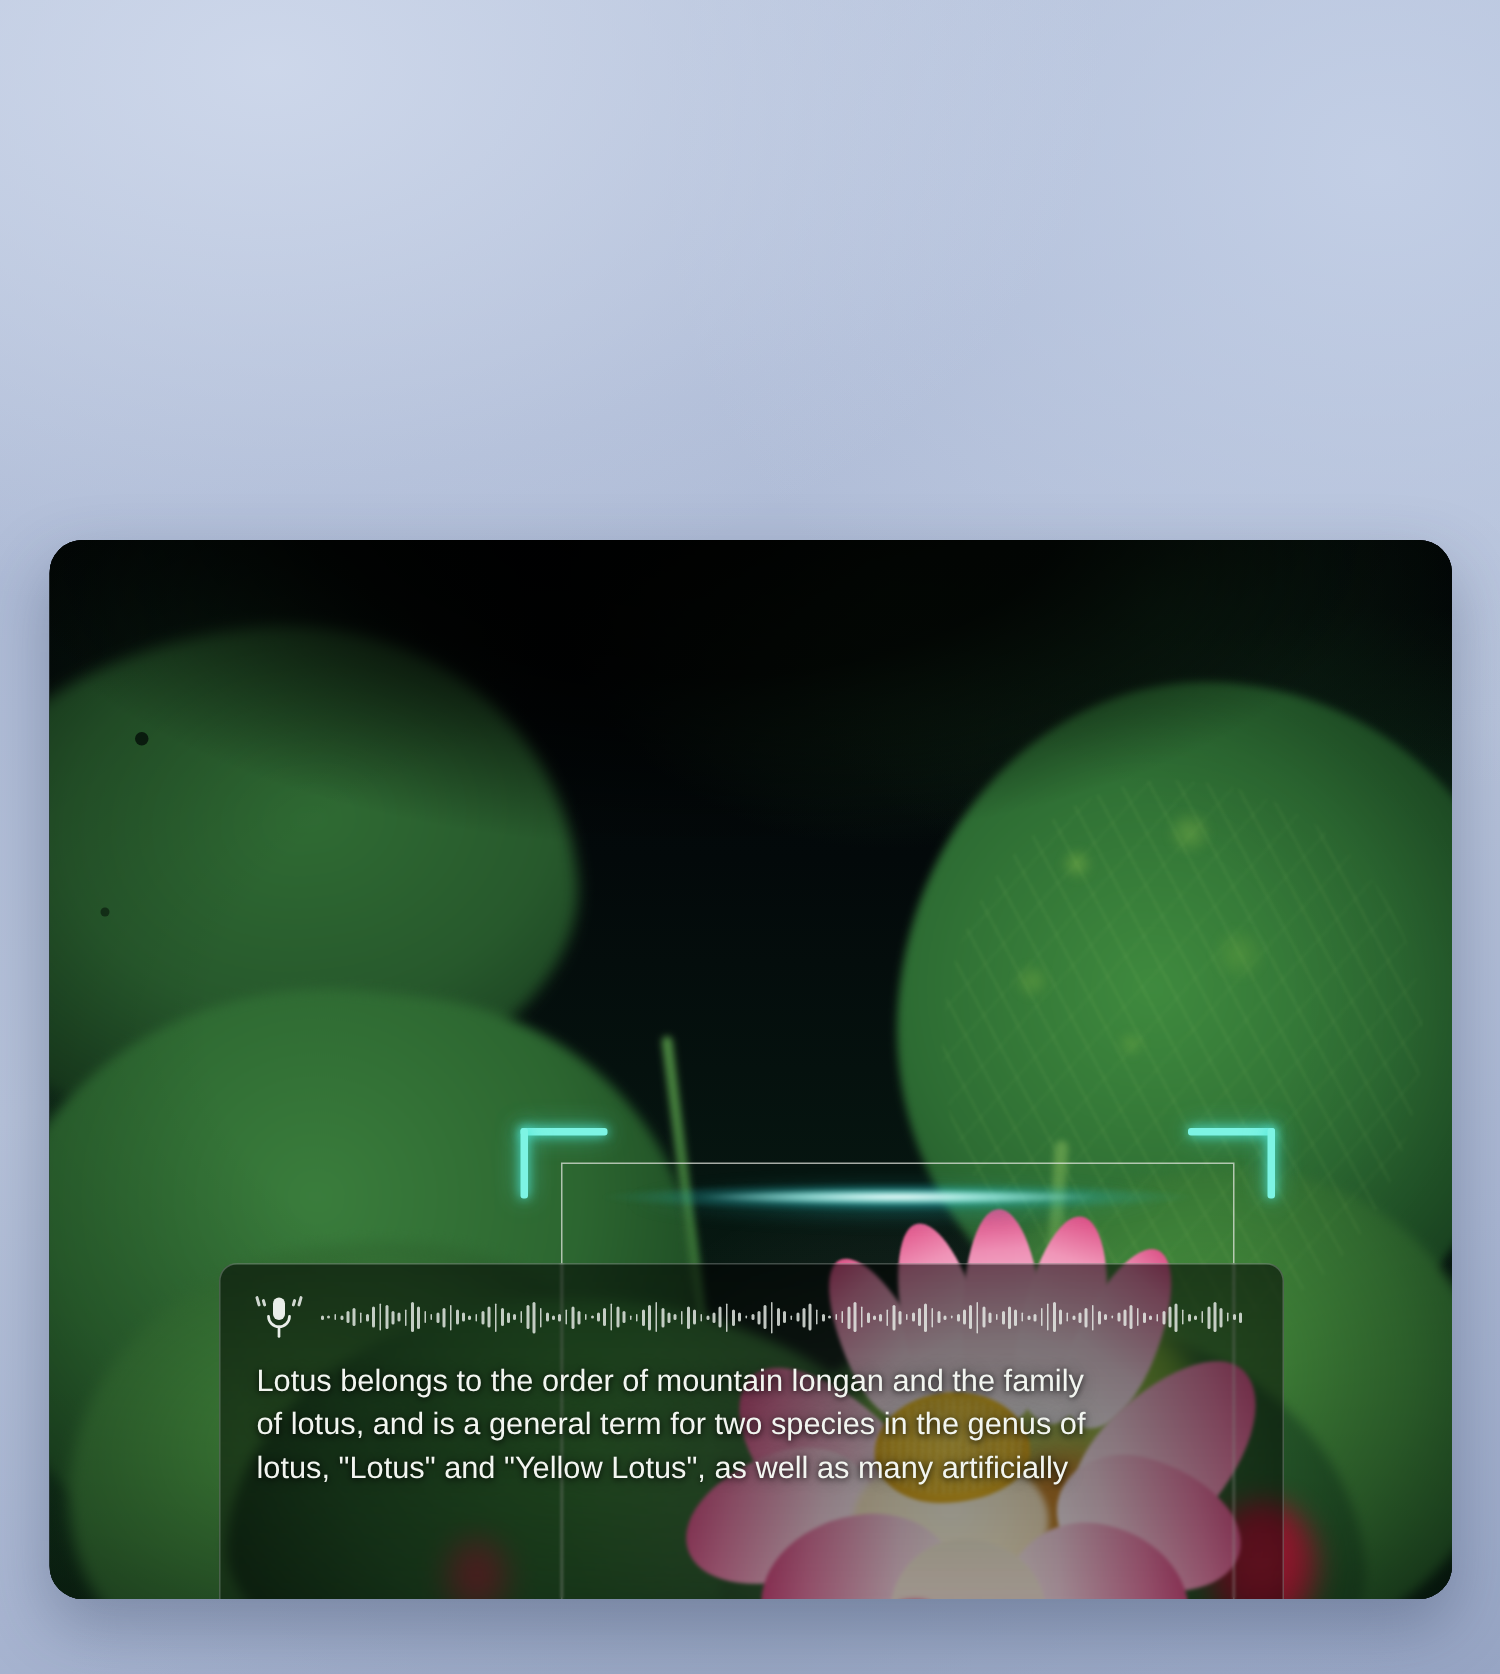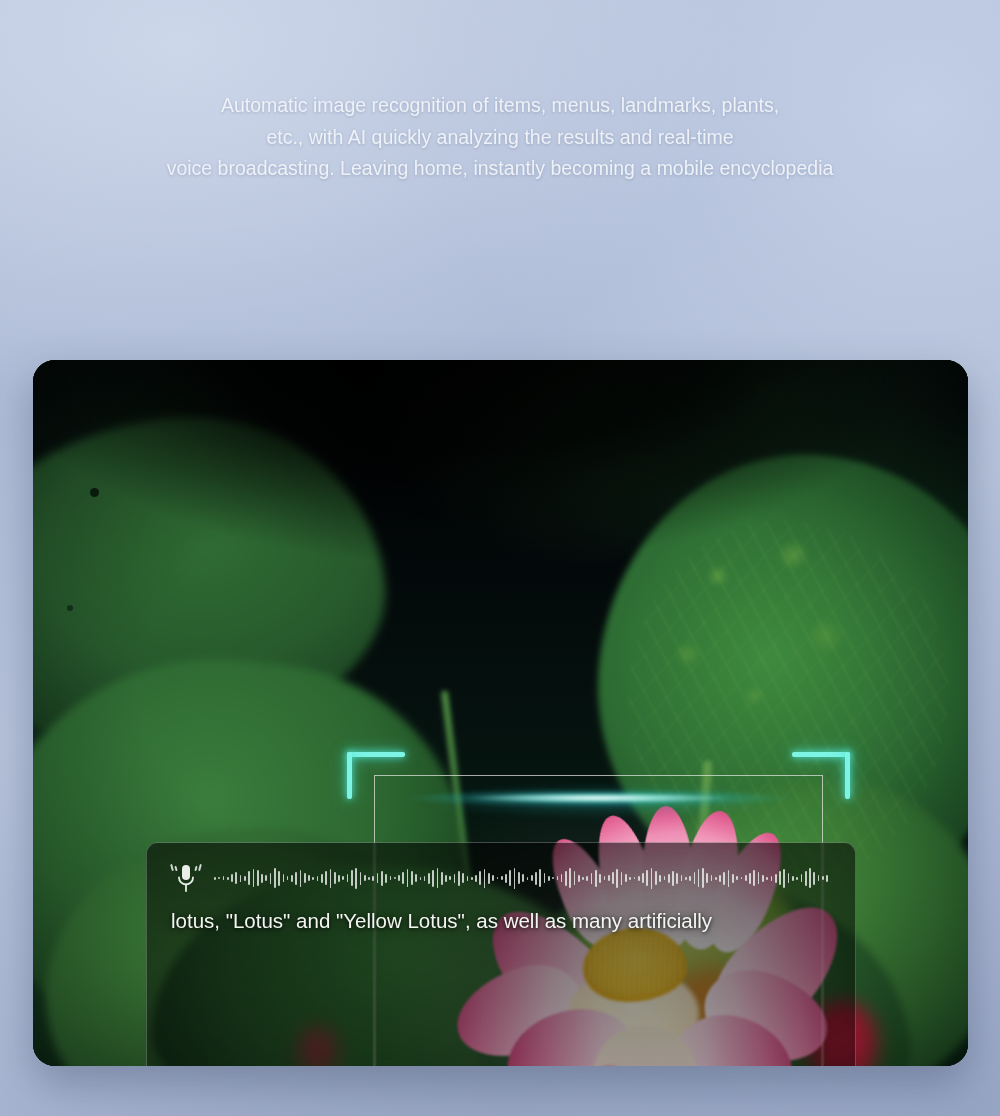--- a/index.html
+++ b/index.html
@@ -348,25 +348,20 @@
     color:#f2f5f0;
     text-shadow:0 1px 4px rgba(0,0,0,0.85), 0 0 14px rgba(0,0,0,0.6);
     font-weight:400;
   }
   .cap-text .ln { display:block; }
 </style>
 </head>
 <body>
 
 <div class="hero">
-  <p class="subhead">
-    <span class="ln">Automatic image recognition of items, menus, landmarks, plants,</span>
-    <span class="ln">etc., with AI quickly analyzing the results and real-time</span>
-    <span class="ln">voice broadcasting. Leaving home, instantly becoming a mobile encyclopedia</span>
-  </p>
 </div>
 
 <div class="card">
 
   <div class="scene">
     <div class="scene-layer bg-foliage"></div>
 
     <div class="leaf-l1"></div>
     <div class="leaf-l2"></div>
     <div class="leaf-l3"></div>
@@ -578,16 +573,18 @@
           <i style="height: 15px;"></i>
           <i style="height: 20px;"></i>
           <i style="height: 13px;"></i>
           <i style="height: 6px;"></i>
           <i style="height: 4px;"></i>
           <i style="height: 7px;"></i>
         </span>
     </div>
 
     <div class="cap-text">
+      <span class="ln">Lotus belongs to the order of mountain longan and the family</span>
+      <span class="ln">of lotus, and is a general term for two species in the genus of</span>
       <span class="ln">lotus, "Lotus" and "Yellow Lotus", as well as many artificially</span>
     </div>
   </div>
 </div>
 
 </body></html>

